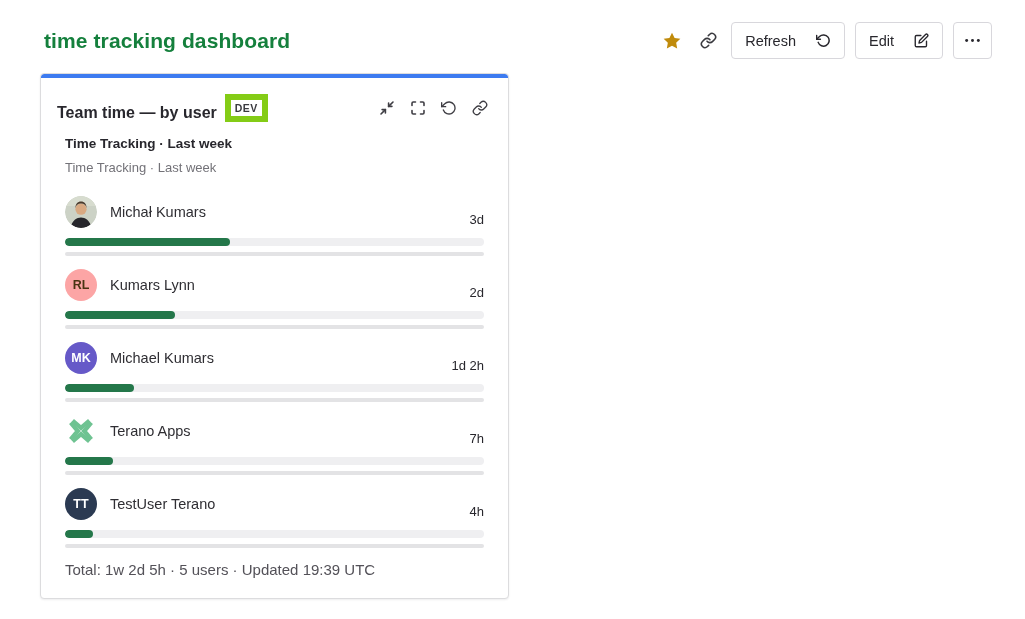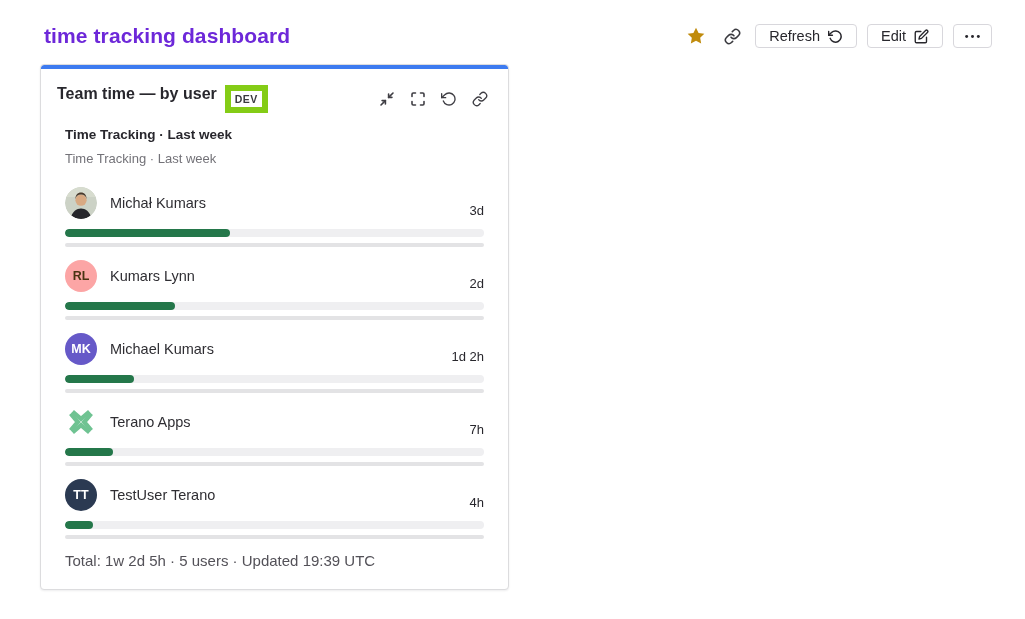--- a/index.html
+++ b/index.html
@@ -2,37 +2,37 @@
 <html><head>
 <meta charset="utf-8">
 <style>
   * { margin: 0; padding: 0; box-sizing: border-box; }
   html, body { width: 1025px; height: 619px; background: #ffffff; overflow: hidden;
     font-family: "Liberation Sans", "DejaVu Sans", sans-serif; color: #28272d; }
 
   
   .page-header { display: flex; align-items: center; justify-content: space-between;
     padding: 22px 33px 14px 44px; }
-  .page-title { font-size: 21px; font-weight: 700; color: #6d28d9; letter-spacing: .1px; }
+  .page-title { font-size: 21px; font-weight: 700; color: #15803d; letter-spacing: .1px; }
   .header-actions { display: flex; align-items: center; gap: 10px; }
   .icon-btn { background: none; border: none; padding: 4px; cursor: pointer; display: flex;
     align-items: center; justify-content: center; }
-  .btn { display: inline-flex; align-items: center; gap: 8px; height: 24px; padding: 0 13px;
+  .btn { display: inline-flex; align-items: center; gap: 20px; height: 37px; padding: 0 13px;
     background: #fff; border: 1px solid #d8d7dc; border-radius: 4px; font-size: 14.5px;
     font-weight: 400; color: #28272d; cursor: pointer; font-family: inherit; }
   .btn svg { flex: 0 0 auto; }
   .btn.more { padding: 0 10px; }
 
   
   .card { width: 469px; margin-left: 40px; background: #fff; border: 1px solid #dcdcde;
     border-radius: 4px; box-shadow: 0 1px 2px rgba(31,30,36,.08); overflow: hidden; }
   .card-accent { height: 4px; border-radius: 3px 3px 0 0; }
   .card-header { display: flex; align-items: center; justify-content: space-between;
     padding: 16px 16px 12px 16px; }
-  .card-title-wrap { display: flex; align-items: flex-start; gap: 8px; }
+  .card-title-wrap { display: flex; align-items: flex-end; gap: 8px; }
   .card-title { font-size: 16px; font-weight: 700; color: #28272d; }
   .badge { font-size: 10.5px; font-weight: 700; letter-spacing: .4px; color: #3a3a3f;
     border: 6px solid #84cc16; border-radius: 0; padding: 2px 4px 1px; line-height: 1.2; }
   .card-toolbar { display: flex; align-items: center; gap: 7px; }
   .card-toolbar .icon-btn { color: #3f3e44; }
 
   .panel-body { padding: 0 24px 20px 24px; }
   .section-title { font-size: 13.5px; font-weight: 700; color: #28272d; margin-top: 2px; }
   .section-subtitle { font-size: 13px; color: #737278; margin-top: 9px; }
 

